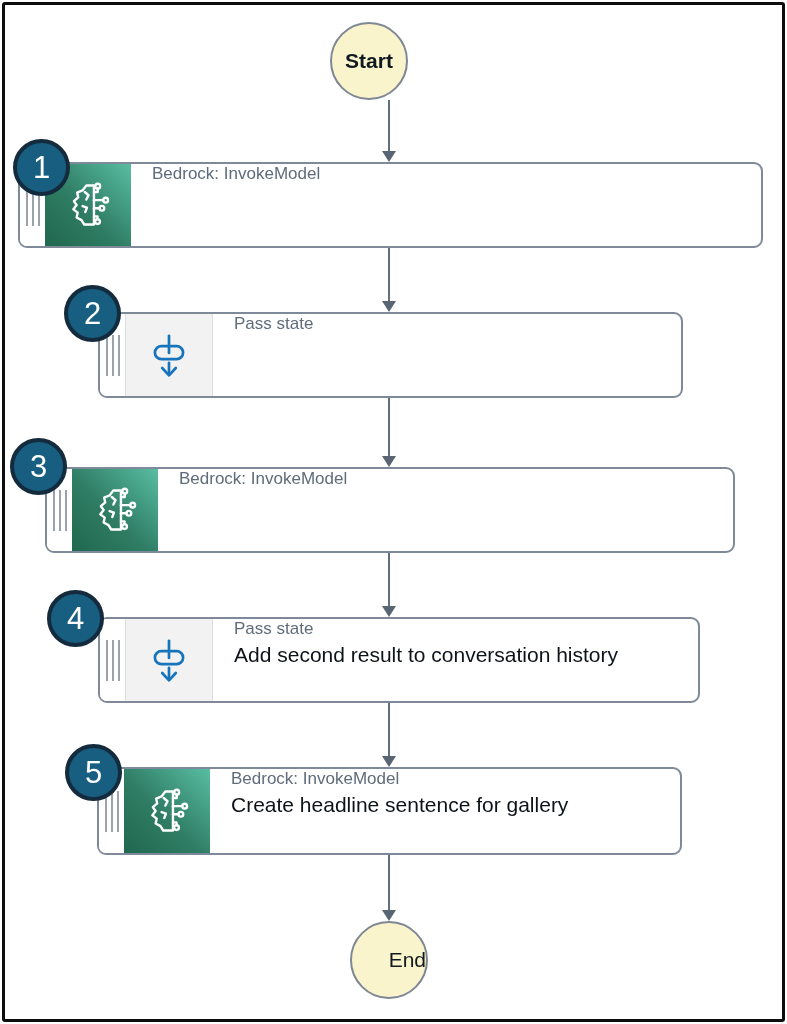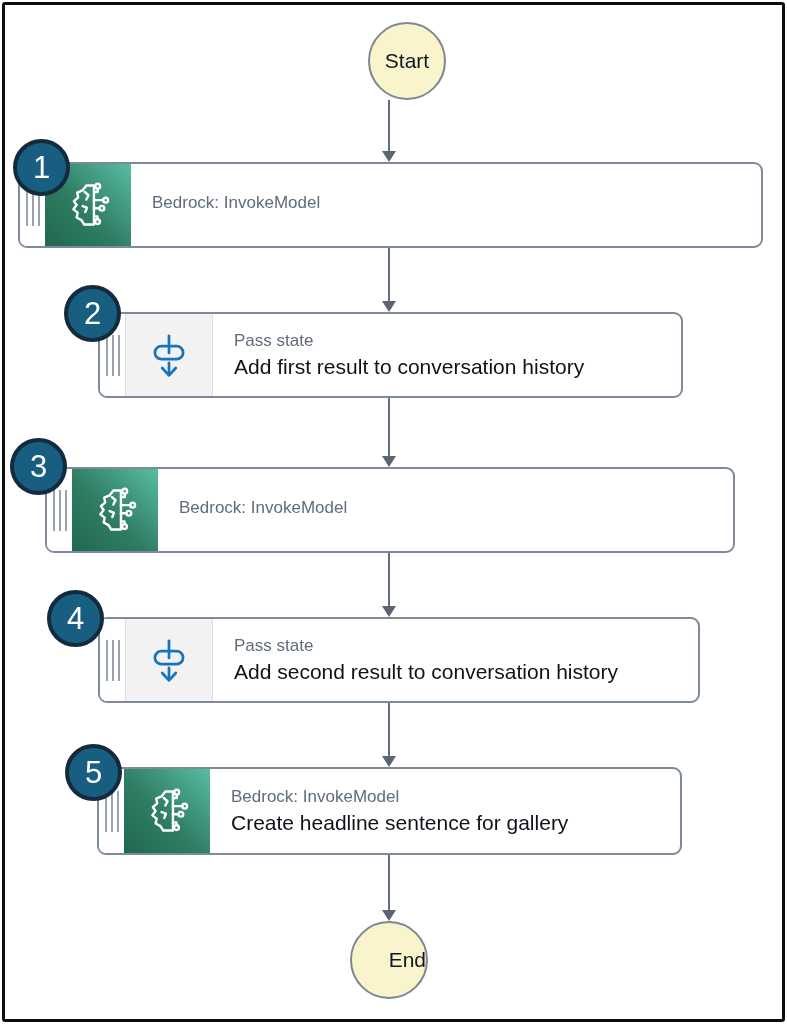--- a/index.html
+++ b/index.html
@@ -9,21 +9,21 @@
   }
   .frame{position:absolute;inset:2px;border:3px solid #0d0d0d;border-radius:3px;background:#fff;}
 
   
   .terminal{
     position:absolute;width:78px;height:78px;border-radius:50%;
     background:#FAF4CD;border:2px solid #7E8793;box-sizing:border-box;
     display:flex;align-items:center;justify-content:center;
     font-size:21px;color:#101820;
   }
-  #start{left:368px;top:22px;}
+  #start{left:330px;top:22px;font-weight:bold;}
   #end{left:350px;top:921px;justify-content:flex-end;}
 
   
   .arrow{position:absolute;left:382px;width:14px;}
   .arrow .shaft{position:absolute;left:6px;top:0;bottom:9px;width:2px;background:#616E7D;}
   .arrow .head{
     position:absolute;bottom:0;left:0;width:0;height:0;
     border-left:7px solid transparent;border-right:7px solid transparent;
     border-top:11px solid #5A6573;
   }
@@ -34,21 +34,21 @@
     background:#fff;border:2px solid #7E8999;border-radius:9px;
     display:flex;align-items:stretch;overflow:hidden;
   }
   .grip{width:25px;display:flex;align-items:center;justify-content:center;gap:4px;background:#fff;}
   .grip i{display:block;width:2px;height:41px;background:#99A2AD;}
   .icon-area{
     width:86px;flex:0 0 86px;display:flex;align-items:center;justify-content:center;
   }
   .bedrock-bg{background:linear-gradient(45deg,#20684F 0%,#2F7D64 45%,#58BDA2 100%);}
   .pass-bg{background:#F2F2F2;border-left:1px solid #DCDFE2;border-right:1px solid #DCDFE2;}
-  .texts{flex:1;display:flex;flex-direction:column;justify-content:center;padding-left:21px;min-width:0;}
+  .texts{flex:1;display:flex;flex-direction:column;padding-left:21px;min-width:0;}
   .step-type{font-size:17px;color:#5F6C7B;margin-bottom:4px;}
   .step-label{font-size:21px;color:#0E1319;white-space:nowrap;}
 
   #step1{left:18px;top:162px;width:745px;}
   #step2{left:98px;top:312px;width:585px;}
   #step3{left:45px;top:467px;width:690px;}
   #step4{left:98px;top:617px;width:602px;}
   #step5{left:97px;top:767px;width:585px;height:88px;}
 
   
@@ -142,21 +142,20 @@
   <div class="icon-area pass-bg">
     <svg width="50" height="50" viewBox="0 0 48 48" fill="none" stroke="#1774BB" stroke-width="2.6" stroke-linecap="round" stroke-linejoin="round">
       <path d="M24 5.5 V22"></path>
       <rect x="10.5" y="15.5" width="27" height="12.5" rx="6.2"></rect>
       <path d="M24 31.5 V42.5"></path>
       <path d="M17.5 36.5 L24 43.5 L30.5 36.5"></path>
     </svg>
   </div>
   <div class="texts">
     <div class="step-type">Pass state</div>
-    <div class="step-label">Add first result to conversation history</div>
   </div>
 </div>
 
 <div class="step" id="step3">
   <div class="grip">
       <i></i>
       <i></i>
       <i></i>
     </div>
   <div class="icon-area bedrock-bg">

